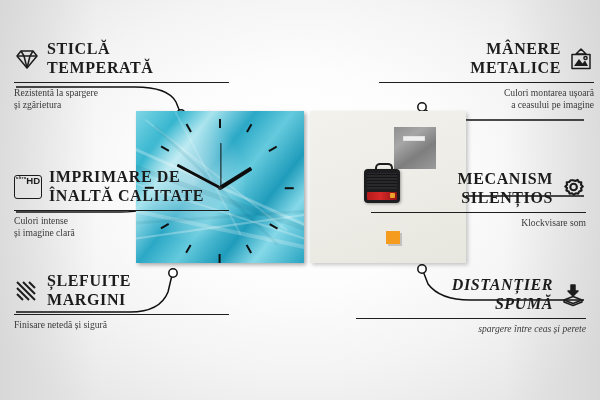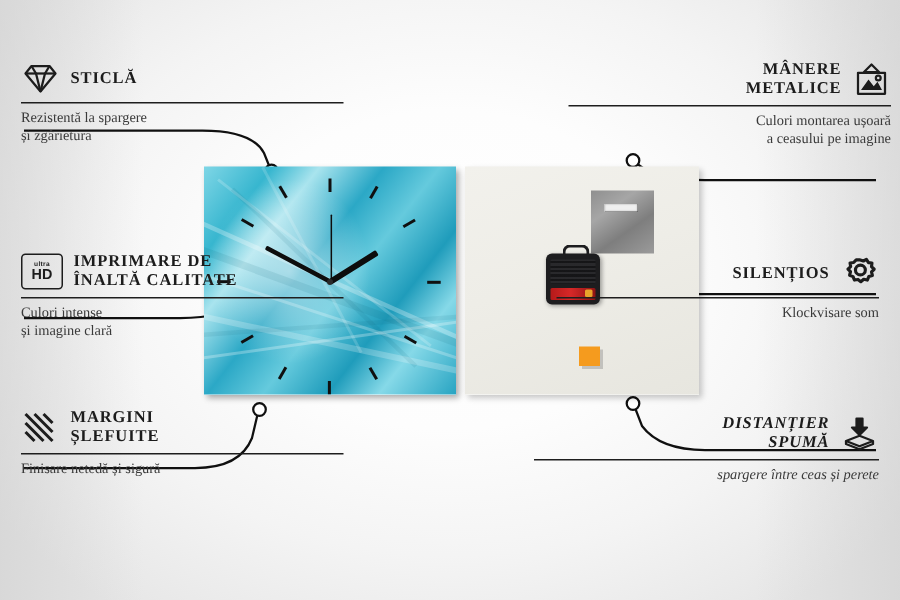--- a/index.html
+++ b/index.html
@@ -19,37 +19,37 @@
   
   #wires{position:absolute;left:0;top:0;width:600px;height:400px;}
 
   
   .feat{position:absolute;width:215px;}
   .feat .hdrow{display:flex;align-items:center;gap:7px;}
   .feat.left .hdrow{justify-content:flex-start;}
   .feat.right .hdrow{justify-content:flex-end;}
   .feat .ttl{
     font-family:"Liberation Serif",serif;
-    font-weight:bold;font-size:11px;letter-spacing:.6px;
+    font-weight:bold;font-size:16px;letter-spacing:.6px;
     color:#1c1c1c;line-height:1.18;text-transform:uppercase;
   }
   .feat.left .ttl{text-align:left;}
   .feat.right .ttl{text-align:right;}
   .rule{height:1px;background:#1e1e1e;margin:4px 0 4px 0;}
   .feat .sub{
     font-family:"Liberation Serif",serif;
     font-size:9.6px;color:#3a3a3a;line-height:1.28;
   }
   .feat.left .sub{text-align:left;}
   .feat.right .sub{text-align:right;}
 
   .ico{width:26px;height:24px;flex:0 0 auto;display:block;}
   .hd-badge{
     width:26px;height:22px;border:1.4px solid #1c1c1c;border-radius:3px;
-    display:flex;flex-direction:column;align-items:center;justify-content:center;
+    display:flex;flex-direction:row;justify-content:center;
     line-height:1;flex:0 0 auto;
   }
   .hd-badge .u{font-size:4.4px;font-weight:bold;letter-spacing:.2px;color:#1c1c1c;font-family:"Liberation Sans",sans-serif;}
   .hd-badge .h{font-size:9.6px;font-weight:bold;color:#1c1c1c;font-family:"Liberation Sans",sans-serif;margin-top:.5px;}
 
   
   #product{position:absolute;left:136px;top:111px;width:330px;height:152px;}
   #clock{
     position:absolute;left:0;top:0;width:168px;height:152px;
     background:
@@ -168,20 +168,21 @@
       <svg class="ico" viewBox="0 0 26 24">
         <g fill="none" stroke="#1c1c1c" stroke-width="1.5" stroke-linejoin="round">
           <path d="M3 9 L7 4 L19 4 L23 9 L13 21 Z"></path>
           <path d="M3 9 L23 9"></path>
             <path d="M7 4 L10 9 L13 21"></path>
             <path d="M19 4 L16 9 L13 21"></path>
         </g>
       </svg>
       <div class="ttl">
         <div>STICLĂ</div>
+        <div>TEMPERATĂ</div>
       </div>
     </div>
     <div class="rule"></div>
     <div class="sub">
       <div>Rezistentă la spargere</div>
       <div>și zgârietura</div>
     </div>
   </div>
 
   <div class="feat left" style="left:14px;top:168px;">
@@ -207,22 +208,22 @@
       <svg class="ico" viewBox="0 0 26 24">
         <g stroke="#1c1c1c" stroke-width="2" stroke-linecap="butt">
           <path d="M3 3 L21 21"></path>
             <path d="M9 3 L21 15"></path>
             <path d="M15 3 L21 9"></path>
             <path d="M3 9 L15 21"></path>
             <path d="M3 15 L9 21"></path>
         </g>
       </svg>
       <div class="ttl">
+        <div>ȘLEFUITE</div>
         <div>MARGINI</div>
-        <div>ȘLEFUITE</div>
       </div>
     </div>
     <div class="rule"></div>
     <div class="sub">
       <div>Finisare netedă și sigură</div>
     </div>
   </div>
 
   <div class="feat right" style="left:379px;top:40px;">
     <div class="hdrow">
@@ -242,20 +243,21 @@
     <div class="rule"></div>
     <div class="sub">
       <div>Culori montarea ușoară</div>
       <div>a ceasului pe imagine</div>
     </div>
   </div>
 
   <div class="feat right" style="left:371px;top:170px;">
     <div class="hdrow">
       <div class="ttl">
+        <div>MECANISM</div>
         <div>SILENȚIOS</div>
       </div>
       <svg class="ico" viewBox="0 0 26 24">
         <g fill="none" stroke="#1c1c1c" stroke-width="2.1" stroke-linejoin="round">
           <path d="M13 3.2 L15.6 4 L17.6 2.9 L19 5.1 L21.3 5.3 L21 7.8 L22.8 9.5 L21 11.2
                    L21.6 13.6 L19.2 14.4 L18.2 16.7 L15.8 16.2 L13.9 17.8 L12 16.3 L9.6 16.7
                    L8.7 14.4 L6.4 13.5 L7 11.1 L5.3 9.4 L7.1 7.7 L6.7 5.3 L9.1 5 L10.8 3.2 Z"></path>
           <circle cx="13.6" cy="10" r="3.3"></circle>
         </g>
       </svg>

